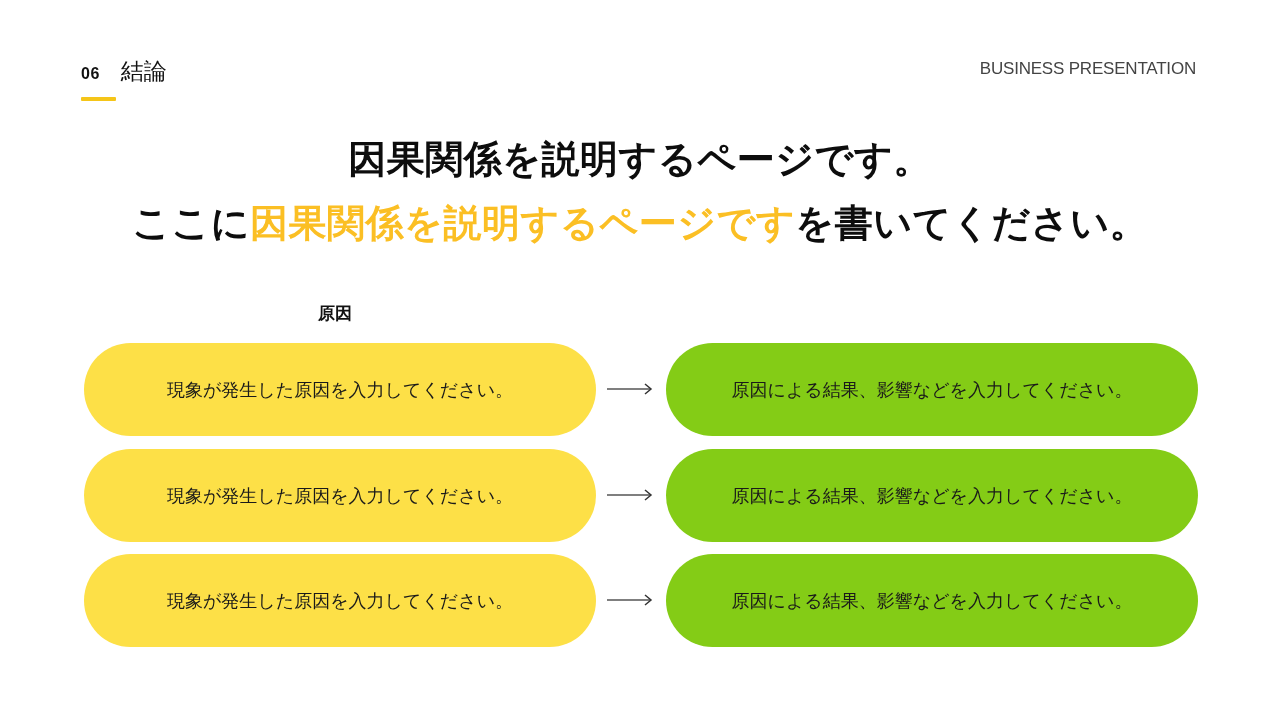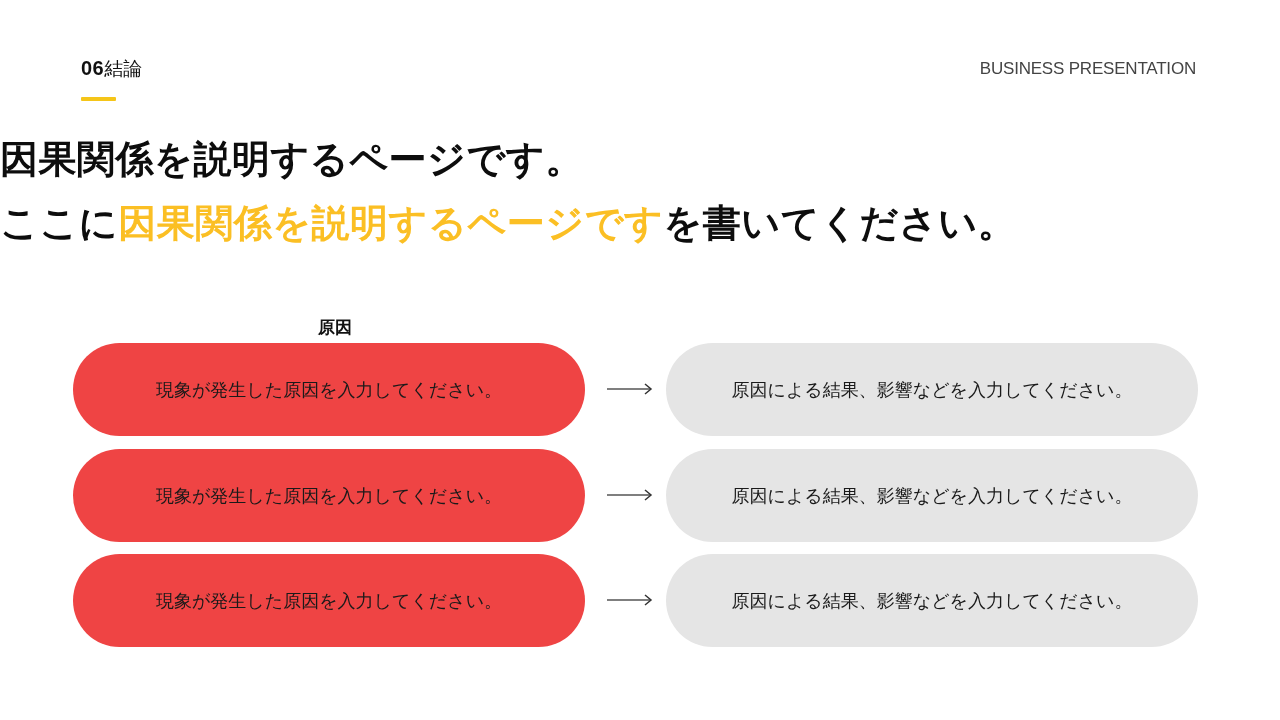--- a/index.html
+++ b/index.html
@@ -1,38 +1,38 @@
 <!DOCTYPE html>
 <html><head>
 <meta charset="utf-8">
 <style>
   * { box-sizing: border-box; margin: 0; padding: 0; }
   html, body { width: 1280px; height: 720px; background: #ffffff; overflow: hidden; }
   body { position: relative; font-family: "DejaVu Sans", "Liberation Sans", sans-serif; color: #111111; }
 
   .section-header { position: absolute; left: 81px; top: 56px; display: flex; align-items: baseline; }
-  .section-num { font-family: "Liberation Sans", "DejaVu Sans", sans-serif; font-weight: 700; font-size: 20px; letter-spacing: 0.5px; color: #111; }
-  .section-title { font-size: 19px; margin-left: 0; color: #111; }
+  .section-num { font-family: "Liberation Sans", "DejaVu Sans", sans-serif; font-weight: 700; font-size: 16px; letter-spacing: 0.5px; color: #111; }
+  .section-title { font-size: 23px; margin-left: 21px; color: #111; }
   .section-underline { position: absolute; left: 81px; top: 97px; width: 35px; height: 4px; background: #f5c518; border-radius: 1px; }
 
   .brand-label { position: absolute; right: 84px; top: 59px; font-family: "Liberation Sans", "DejaVu Sans", sans-serif; font-size: 17px; color: #444; letter-spacing: -0.2px; }
 
-  .headline { position: absolute; left: 0; width: 1280px; text-align: left; font-weight: 700; font-size: 38px; line-height: 1; color: #0d0d0d; letter-spacing: 0.5px; }
+  .headline { position: absolute; left: 0; width: 1280px; text-align: center; font-weight: 700; font-size: 38px; line-height: 1; color: #0d0d0d; letter-spacing: 0.5px; }
   .headline.l1 { top: 140px; }
   .headline.l2 { top: 204px; }
   .hl { color: #fbbf24; }
 
-  .col-label { position: absolute; top: 316px; font-weight: 700; font-size: 17px; color: #111; text-align: center; }
+  .col-label { position: absolute; top: 302px; font-weight: 700; font-size: 17px; color: #111; text-align: center; }
   .col-label.cause { left: 79px; width: 512px; }
   .col-label.effect { left: 666px; width: 532px; margin-top: 48px; }
 
   .row { position: absolute; left: 0; width: 1280px; height: 93px; }
   .pill { position: absolute; top: 0; height: 93px; border-radius: 47px; display: flex; align-items: center; justify-content: center; font-size: 18px; color: #1a1a1a; }
-  .pill.cause { left: 73px; width: 512px; background: #ef4444; }
-  .pill.effect { left: 666px; width: 532px; background: #e5e5e5; font-family: Liberation Serif, serif; }
+  .pill.cause { left: 84px; width: 512px; background: #fde047; }
+  .pill.effect { left: 666px; width: 532px; background: #84cc16; font-family: Liberation Serif, serif; }
   .arrow { position: absolute; left: 607px; top: 38px; width: 46px; height: 16px; }
 </style>
 </head>
 <body>
 
 <div class="section-header">
   <span class="section-num">06</span>
   <span class="section-title">結論</span>
 </div>
 <div class="section-underline"></div>

